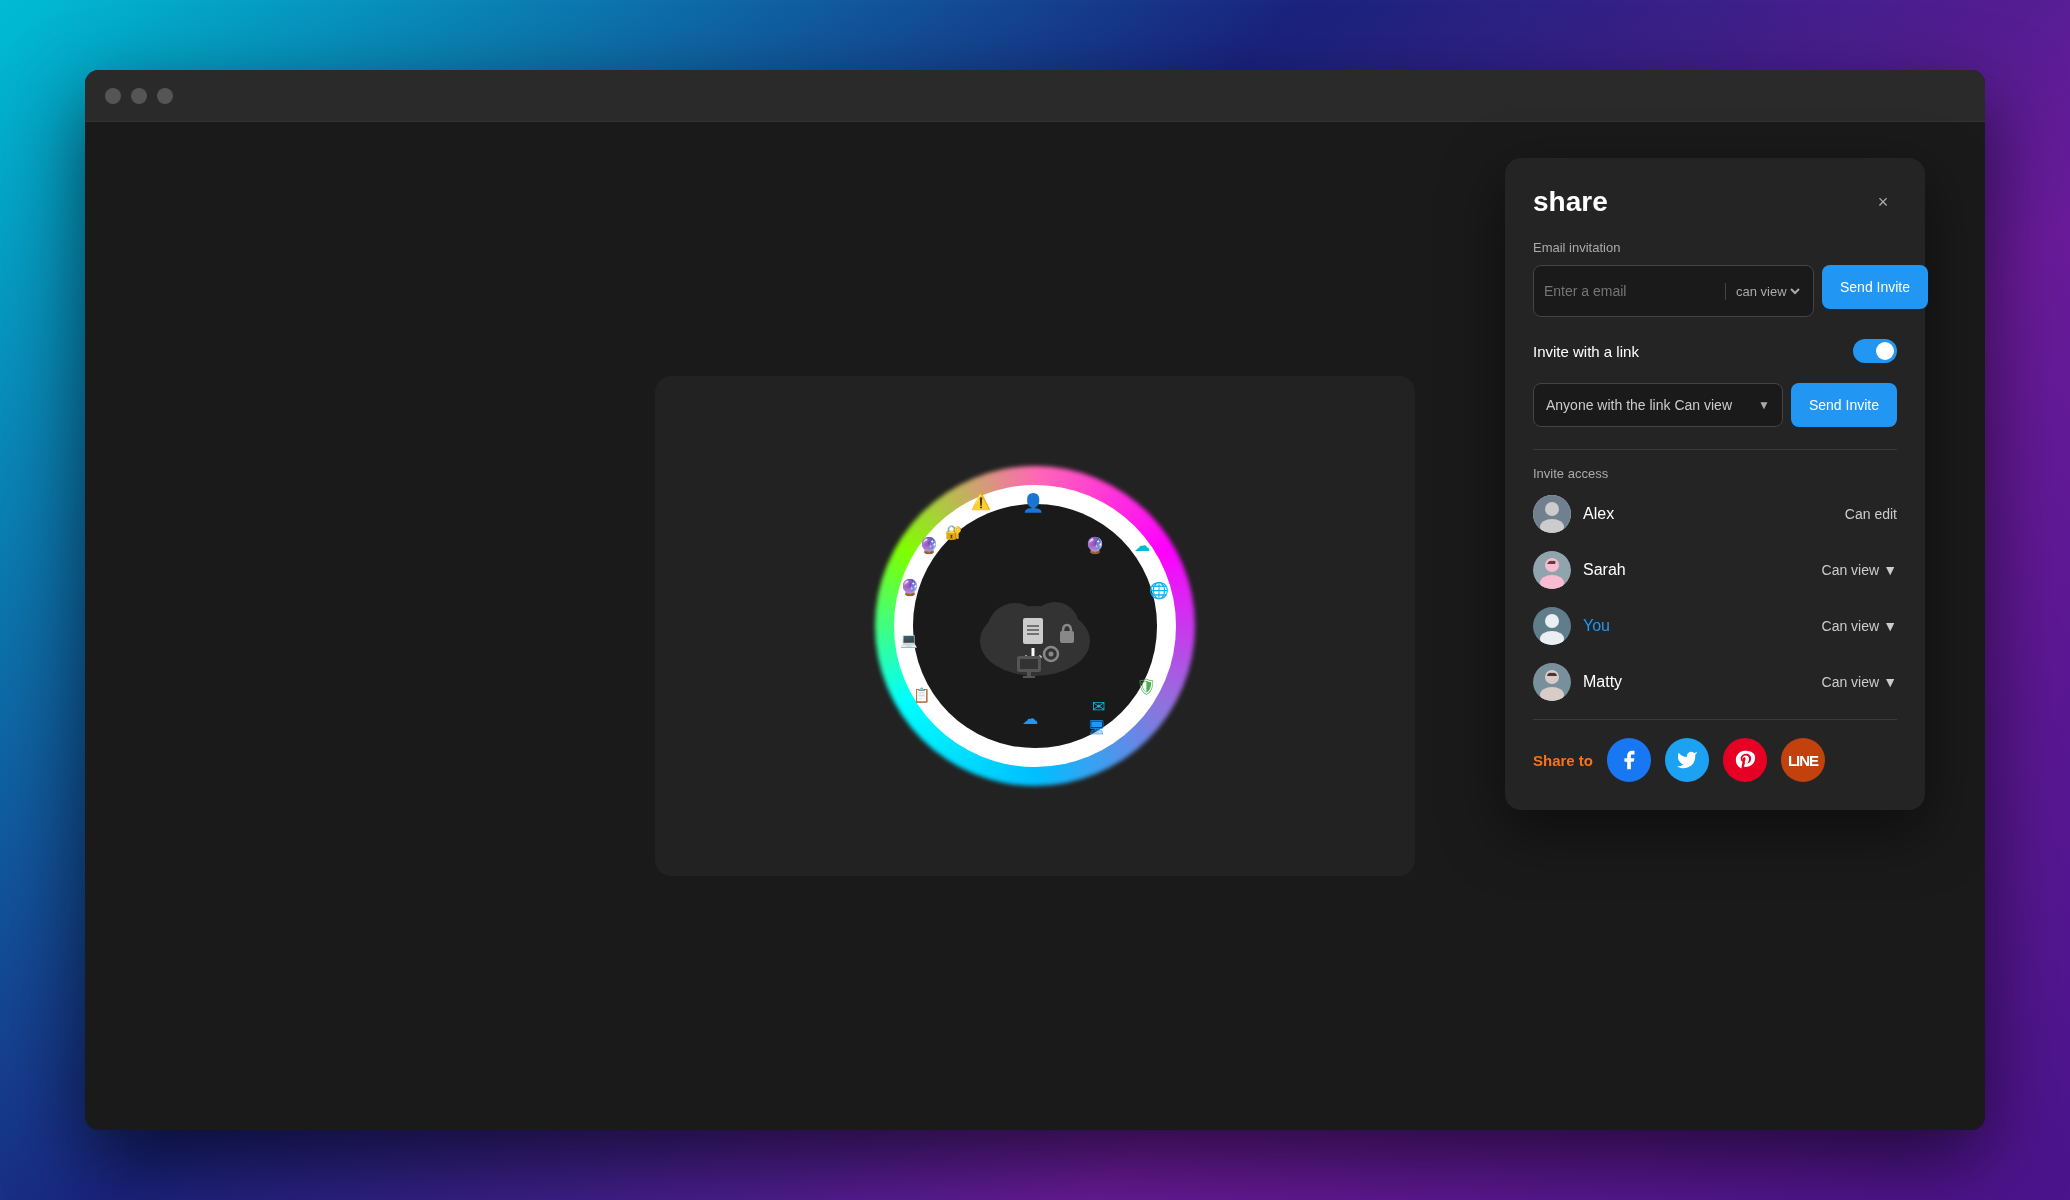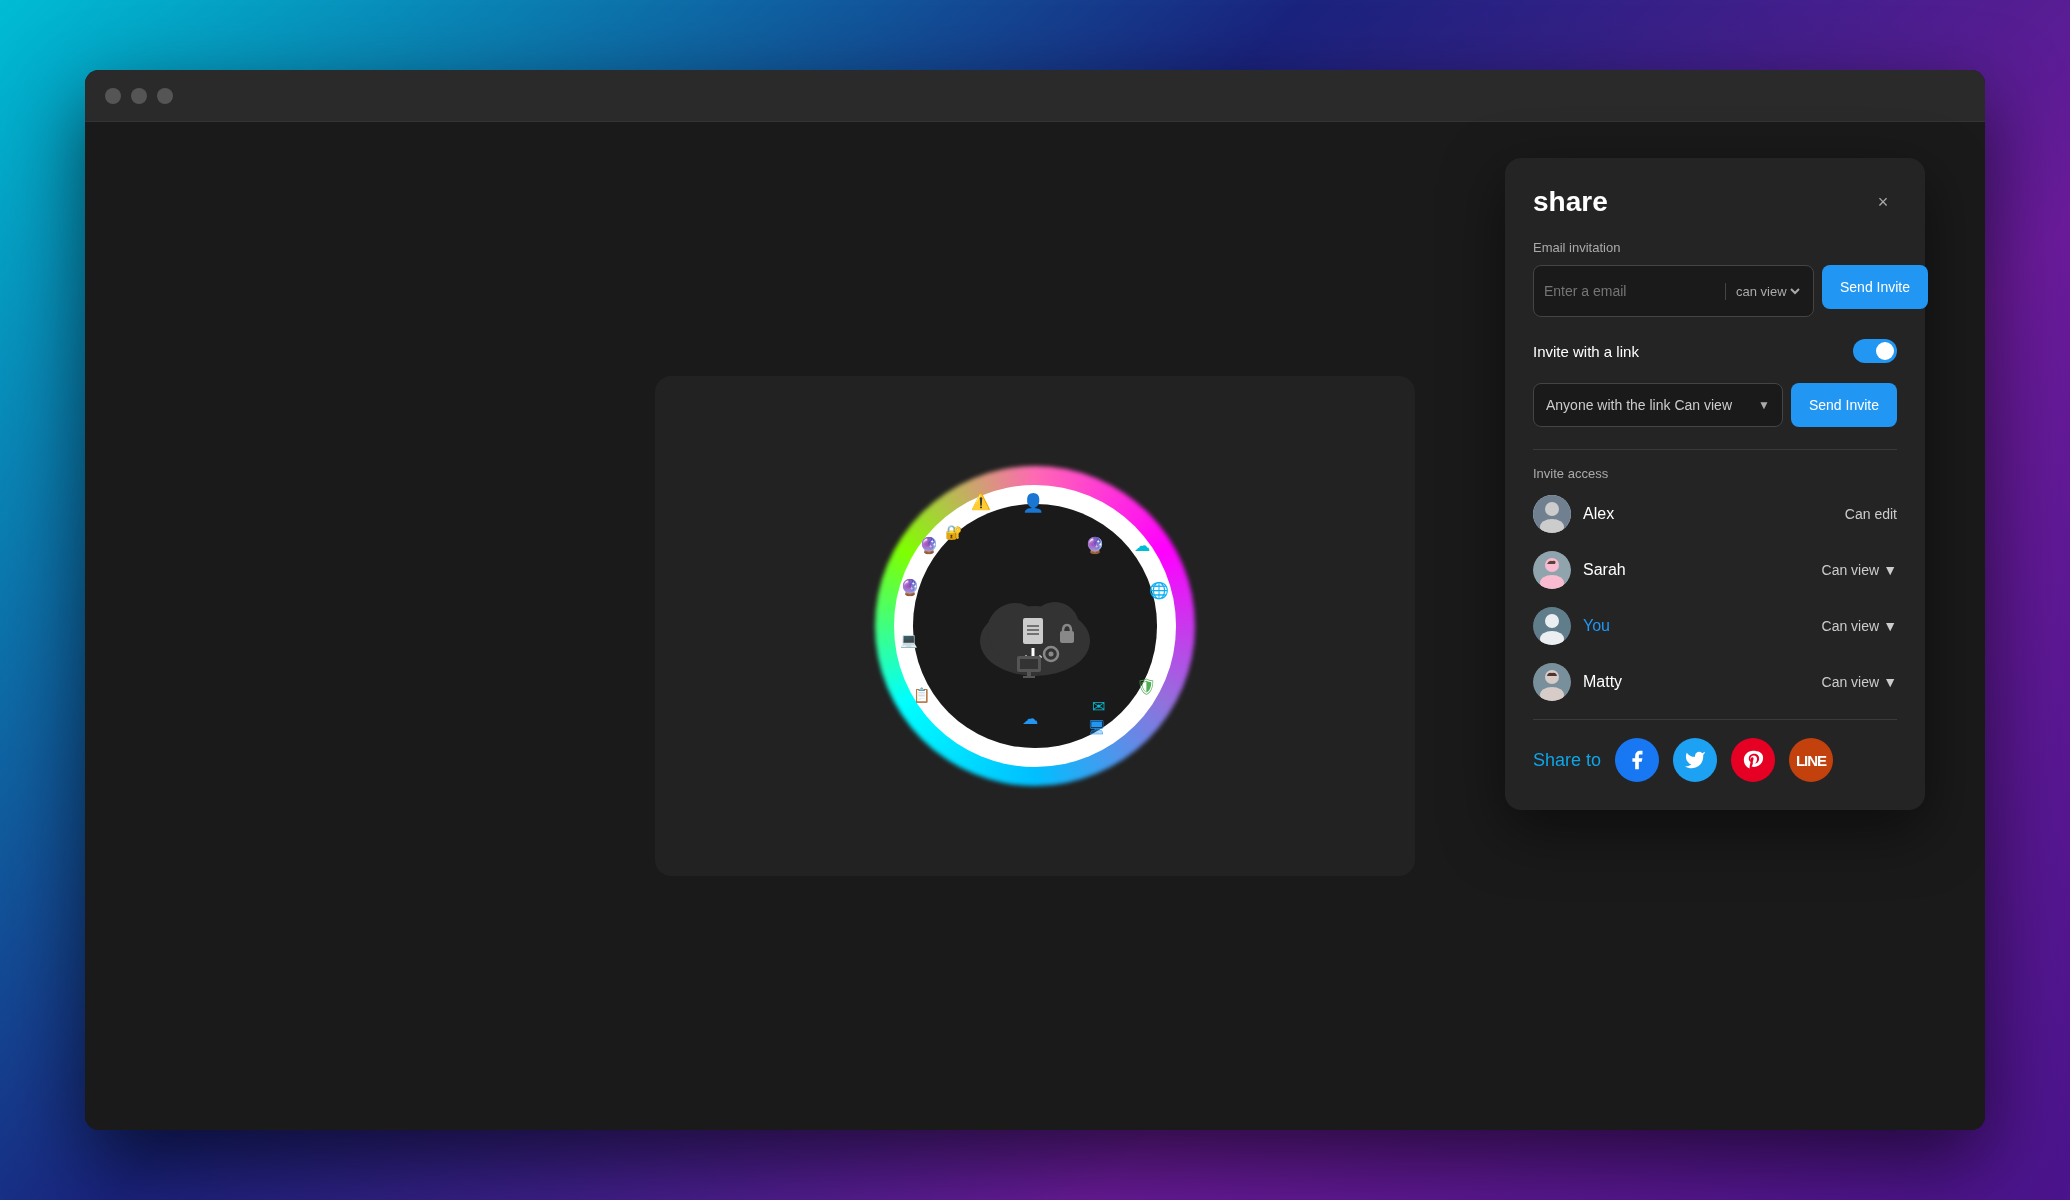--- a/index.html
+++ b/index.html
@@ -250,22 +250,23 @@
       height: 1px;
       background: #3a3a3a;
       margin: 6px 0 18px;
     }
     .share-to-row {
       display: flex;
       align-items: center;
       gap: 14px;
     }
     .share-to-label {
-      font-size: 18px;
-      color: #0ea5e9;
+      font-size: 15px;
+      color: #f97316;
+      font-weight: bold;
     }
     .social-btn {
       width: 44px;
       height: 44px;
       border-radius: 50%;
       border: none;
       cursor: pointer;
       display: flex;
       align-items: center;
       justify-content: center;

